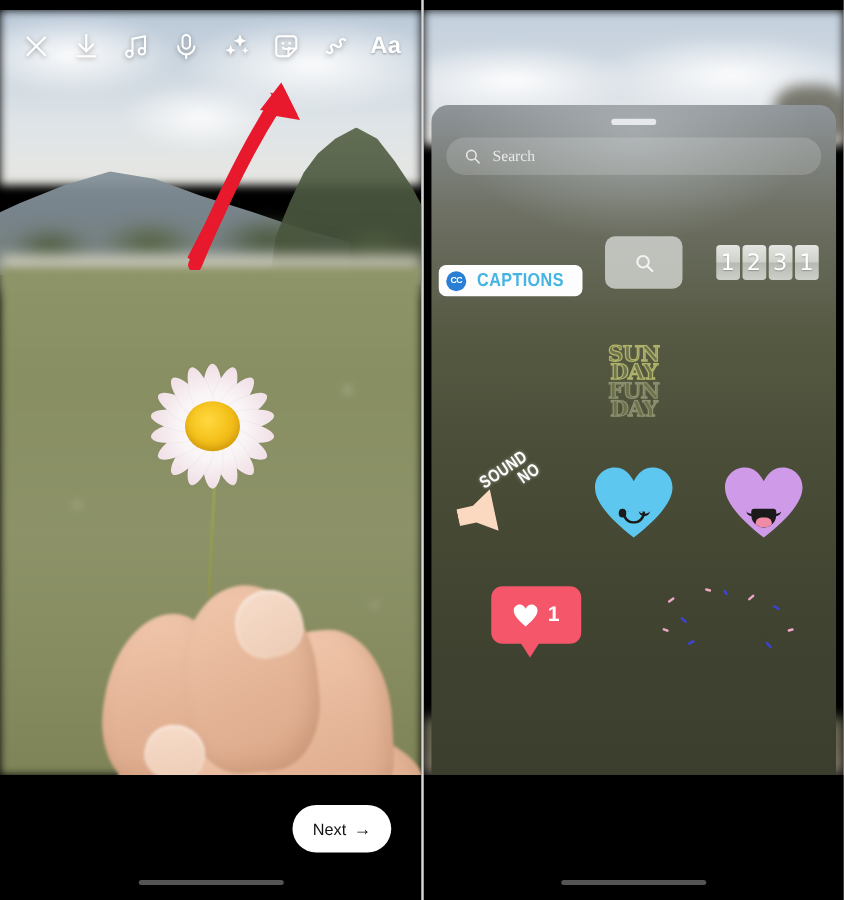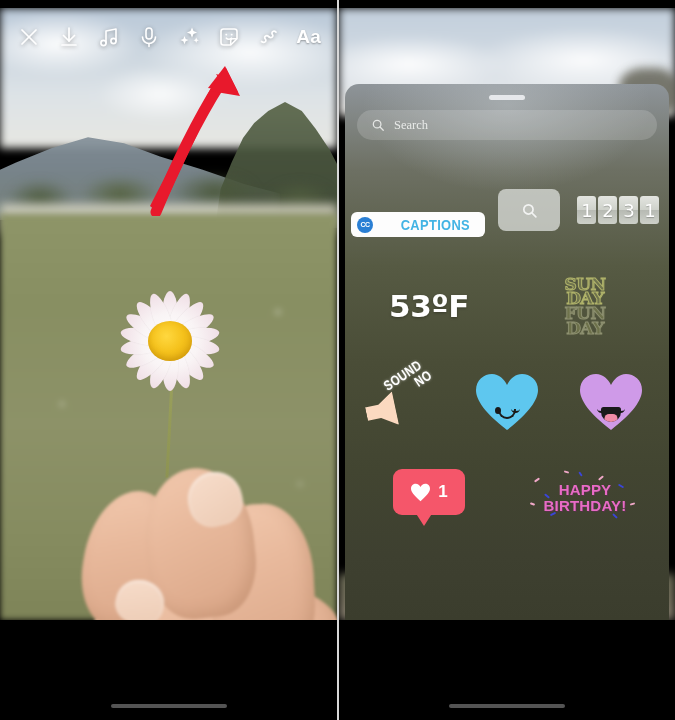--- a/index.html
+++ b/index.html
@@ -258,21 +258,21 @@
     padding: 0 6px;
   }
   .sticker-cell {
     flex: 1;
     display: flex; align-items: center; justify-content: center;
     cursor: pointer;
   }
 
   
   .st-captions {
-    display: flex; align-items: center; gap: 22px;
+    display: flex; align-items: center; gap: 3px;
     background: #fdfdfd; border-radius: 6px;
     padding: 4px 9px 4px 6px;
     margin-top: 29px;
   }
   .cc-badge {
     width: 16px; height: 16px; border-radius: 50%;
     background: #2a7fd4;
     display: flex; align-items: center; justify-content: center;
     font-size: 7px; font-weight: 700; color: #fff; letter-spacing: -.5px;
   }
@@ -552,20 +552,24 @@
     </div>
 
     <svg class="arrow-svg arrow-left" viewBox="0 0 118 168">
       <path d="M30 166 L86 46 L92 40 L96 44 L100 30 L86 26 L90 32 L82 38 L20 158 Z" fill="#e8192c"></path>
       <path d="M95 18 L108 44 L78 40 Z" fill="#e8192c"></path>
       <path d="M26 164 C 44 120, 66 74, 90 36" stroke="#e8192c" stroke-width="11" stroke-linecap="round" fill="none"></path>
       <path d="M96 20 L110 48 L80 43 Z" fill="#e8192c"></path>
     </svg>
 
     <div class="bottom-bar"></div>
+    <div class="next-btn">
+      <span>Next</span>
+      <span class="next-arrow">→</span>
+    </div>
     <div class="home-indicator"></div>
   </div>
 
   <div class="panel-divider"></div>
 
   <div class="panel panel-right">
 
     <div class="r-sky"></div>
     <div class="r-treetop"></div>
     <div class="r-bottom-photo"></div>
@@ -603,23 +607,20 @@
             <div class="st-countdown">
               <span class="cd-tile">1</span>
               <span class="cd-tile">2</span>
               <span class="cd-tile">3</span>
               <span class="cd-tile">1</span>
             </div>
           </div>
         </div>
 
         <div class="sticker-row">
-          <div class="sticker-cell">
-            <span class="st-temp">53ºF</span>
-          </div>
           <div class="sticker-cell">
             <div class="st-sfd">
               <span class="sfd-line">SUN</span>
               <span class="sfd-line">DAY</span>
               <span class="sfd-line dim">FUN</span>
               <span class="sfd-line dim">DAY</span>
             </div>
           </div>
         </div>
 
@@ -681,24 +682,20 @@
               <span class="confetti" style="left:8px;  top:10px; width:6px; height:2px; background:#f0a8c8; transform:rotate(-35deg);"></span>
               <span class="confetti" style="left:18px; top:26px; width:6px; height:2px; background:#3a45d8; transform:rotate(40deg);"></span>
               <span class="confetti" style="left:4px;  top:34px; width:5px; height:2px; background:#f0a8c8; transform:rotate(20deg);"></span>
               <span class="confetti" style="left:24px; top:44px; width:6px; height:2px; background:#3a45d8; transform:rotate(-25deg);"></span>
               <span class="confetti" style="left:52px; top:4px;  width:5px; height:2px; background:#3a45d8; transform:rotate(55deg);"></span>
               <span class="confetti" style="left:72px; top:8px;  width:6px; height:2px; background:#f0a8c8; transform:rotate(-40deg);"></span>
               <span class="confetti" style="left:92px; top:16px; width:6px; height:2px; background:#3a45d8; transform:rotate(30deg);"></span>
               <span class="confetti" style="left:104px;top:34px; width:5px; height:2px; background:#f0a8c8; transform:rotate(-15deg);"></span>
               <span class="confetti" style="left:86px; top:46px; width:6px; height:2px; background:#3a45d8; transform:rotate(45deg);"></span>
               <span class="confetti" style="left:38px; top:2px;  width:5px; height:2px; background:#f0a8c8; transform:rotate(15deg);"></span>
-              <div class="bday-text">
-                <span>HAPPY</span><br>
-                <span>BIRTHDAY!</span>
-              </div>
             </div>
           </div>
         </div>
 
       </div>
     </div>
 
     <div class="r-bottom-bar"></div>
     <div class="home-indicator"></div>
   </div>

